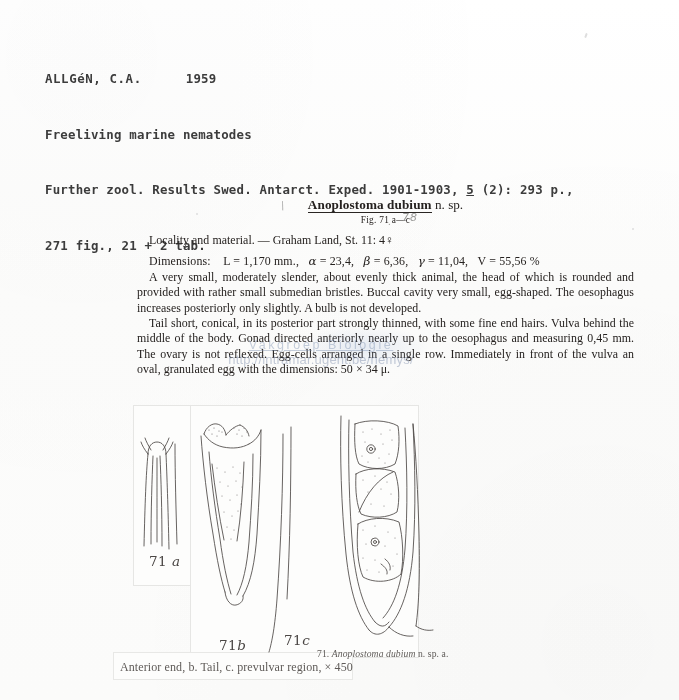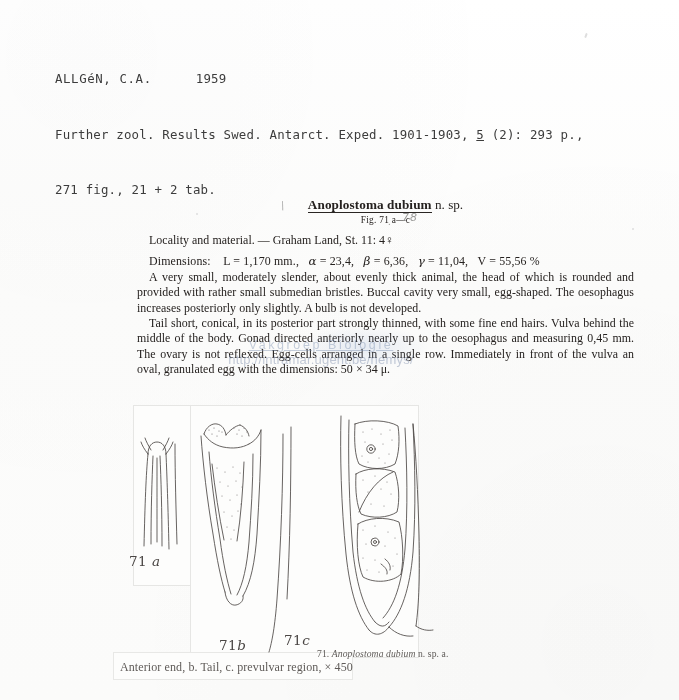--- a/index.html
+++ b/index.html
@@ -22,29 +22,30 @@
     inset: 0;
     background:
       radial-gradient(ellipse at 12% 8%, rgba(0,0,0,0.012), rgba(0,0,0,0) 55%),
       radial-gradient(ellipse at 88% 92%, rgba(0,0,0,0.016), rgba(0,0,0,0) 60%),
       linear-gradient(180deg, #ffffff 0%, #fcfcfb 40%, #fbfbfa 100%);
   }
 
   
   #citation {
     position: absolute;
-    left: 55px;
+    left: 45px;
     top: 33px;
     width: 612px;
     font-family: "DejaVu Sans Mono", "Liberation Mono", monospace;
     font-size: 12.4px;
     line-height: 18.5px;
     color: #3c3c3c;
     letter-spacing: 0.2px;
     white-space: pre;
+    font-weight: bold;
   }
   #citation .cite-line { display: block; }
   #citation .author { letter-spacing: 0.6px; }
   #citation .year-gap { display: inline-block; width: 44px; }
   #citation .vol { text-decoration: underline; }
 
   
   #article {
     position: absolute;
     left: 137px;
@@ -176,21 +177,21 @@
     overflow: visible;
   }
   .fig-label {
     position: absolute;
     font-family: "DejaVu Serif", serif;
     font-size: 13.5px;
     color: #4a4644;
     letter-spacing: 0.5px;
   }
   .fig-label i { font-family: "DejaVu Serif", serif; font-style: italic; }
-  #lbl-a { left: 16px;  top: 159px; text-align: right; }
+  #lbl-a { left: 36px;  top: 159px; text-align: right; }
   #lbl-b { left: 106px; top: 243px; }
   #lbl-c { left: 171px; top: 238px; }
 
   
   #cap-main {
     position: absolute;
     left: 204px;
     top: 254px;
     font-size: 9.6px;
     color: #5f5b58;
@@ -211,20 +212,21 @@
   
   .speck { position: absolute; background: #dedede; border-radius: 50%; }
 </style>
 </head>
 <body>
 
 <div id="paper"></div>
 
 <div id="citation">
   <span class="cite-line"><span class="author">ALLGéN, C.A.</span><span class="year-gap"></span><span>1959</span></span>
+  <span class="cite-line">Freeliving marine nematodes</span>
   <span class="cite-line"><span>Further zool. Results Swed. Antarct. Exped. 1901-1903, </span><span class="vol">5</span><span> (2): 293 p.,</span></span>
   <span class="cite-line">271 fig., 21 + 2 tab.</span>
 </div>
 
 <div id="article">
 
   <div class="sp-head">
     <span class="pencil-tick">\</span><span class="sp-name">Anoplostoma dubium</span><span> n. sp.</span>
   </div>
 

